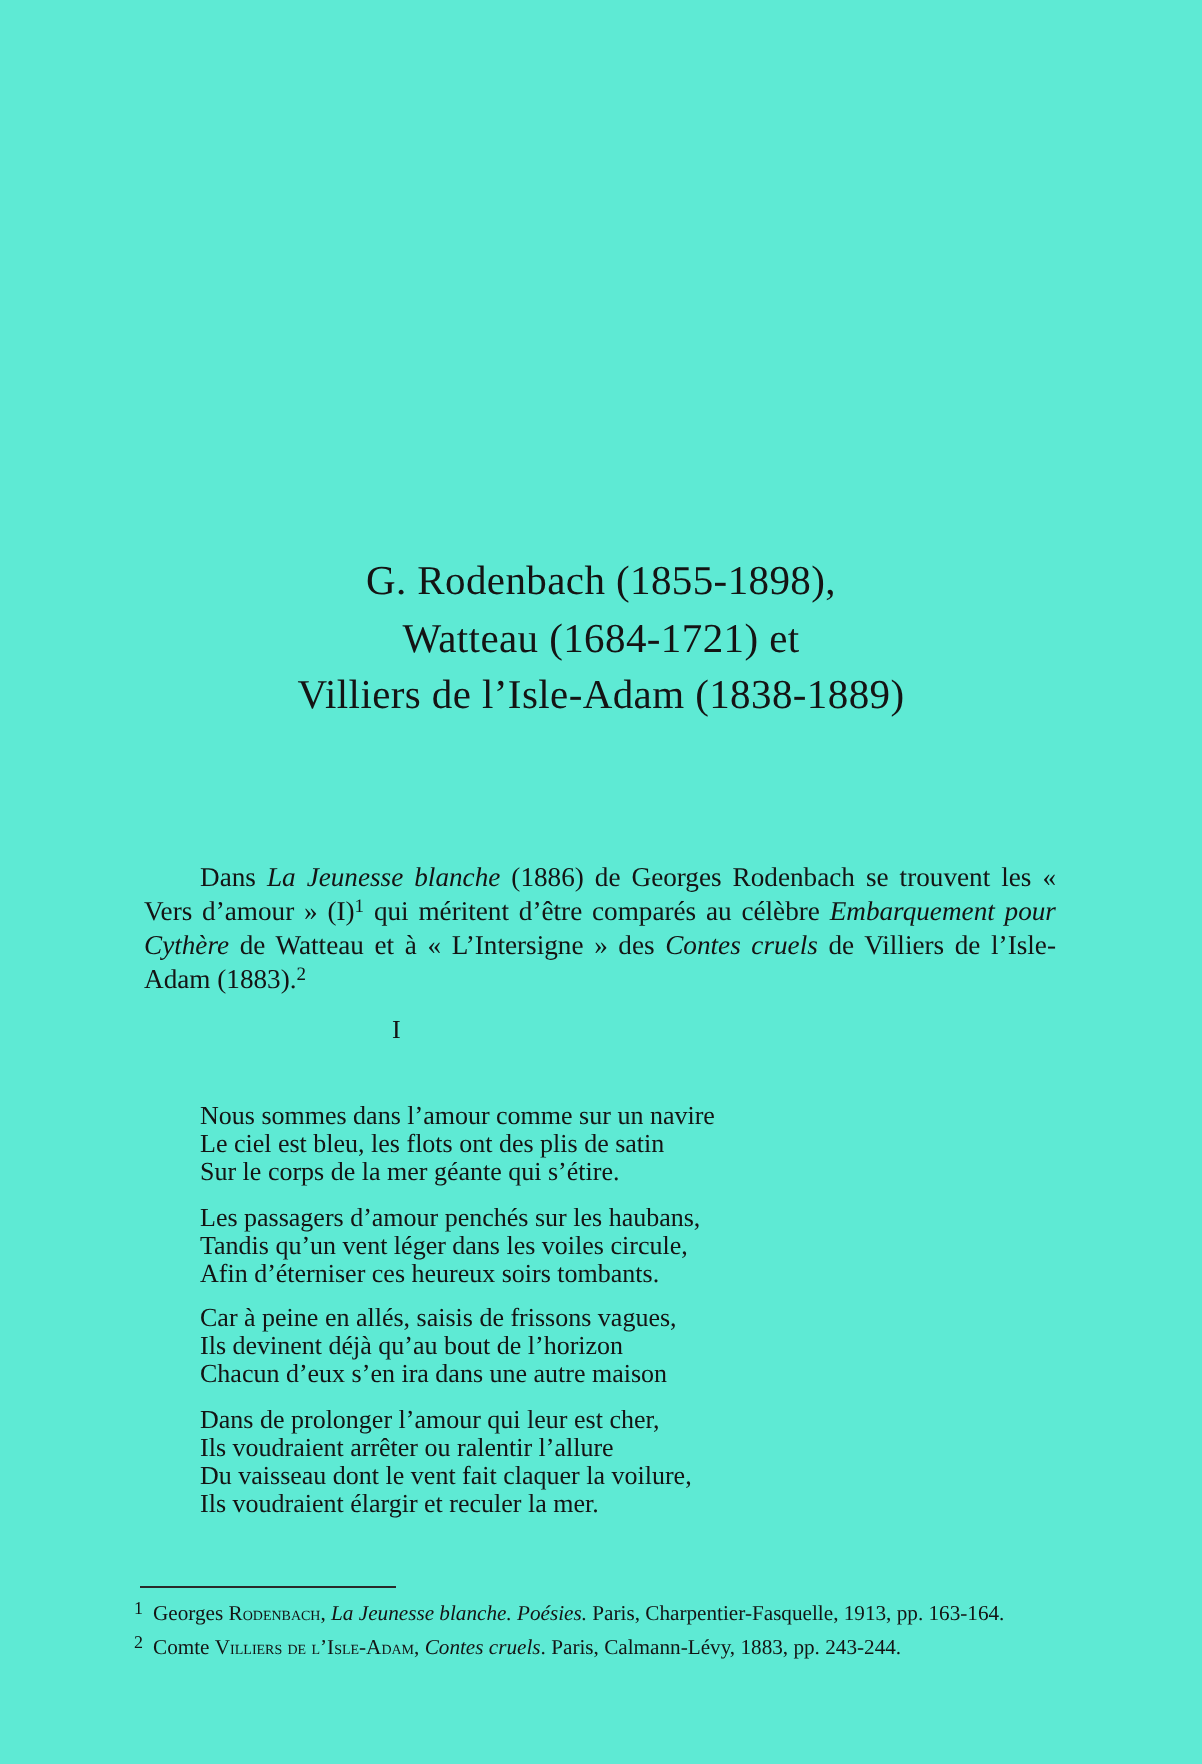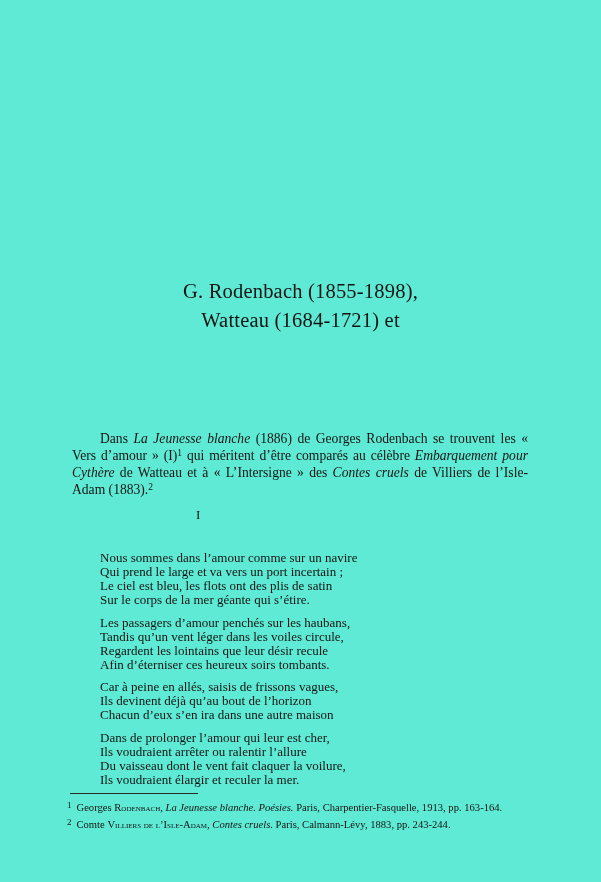--- a/index.html
+++ b/index.html
@@ -73,37 +73,36 @@
   .fn-num { margin-right: 5px; font-size: 0.85em; top: -0.35em; }
 </style>
 </head>
 <body>
 
 <div class="page">
 
   <h1 class="title">
     <div>G. Rodenbach (1855-1898),</div>
     <div>Watteau (1684-1721) et</div>
+    <div>Villiers de l’Isle-Adam (1838-1889)</div>
   </h1>
 
   <p class="intro"><span>Dans </span><span class="italic">La Jeunesse blanche</span><span> (1886) de Georges Rodenbach se trouvent les « Vers d’amour » (I)</span><sup>1</sup><span> qui méritent d’être comparés au célèbre </span><span class="italic">Embarquement pour Cythère</span><span> de Watteau et à « L’Intersigne » des </span><span class="italic">Contes cruels</span><span> de Villiers de l’Isle-Adam (1883).</span><sup>2</sup></p>
 
   <div class="section-label">I</div>
 
   <div class="poem">
     <div class="stanza">
         <div>Nous sommes dans l’amour comme sur un navire</div>
-        <div>Qui prend le large et va vers un port incertain ;</div>
         <div>Le ciel est bleu, les flots ont des plis de satin</div>
         <div>Sur le corps de la mer géante qui s’étire.</div>
       </div>
     <div class="stanza">
         <div>Les passagers d’amour penchés sur les haubans,</div>
         <div>Tandis qu’un vent léger dans les voiles circule,</div>
-        <div>Regardent les lointains que leur désir recule</div>
         <div>Afin d’éterniser ces heureux soirs tombants.</div>
       </div>
     <div class="stanza">
         <div>Car à peine en allés, saisis de frissons vagues,</div>
         <div>Ils devinent déjà qu’au bout de l’horizon</div>
         <div>Chacun d’eux s’en ira dans une autre maison</div>
       </div>
     <div class="stanza">
         <div>Dans de prolonger l’amour qui leur est cher,</div>
         <div>Ils voudraient arrêter ou ralentir l’allure</div>

